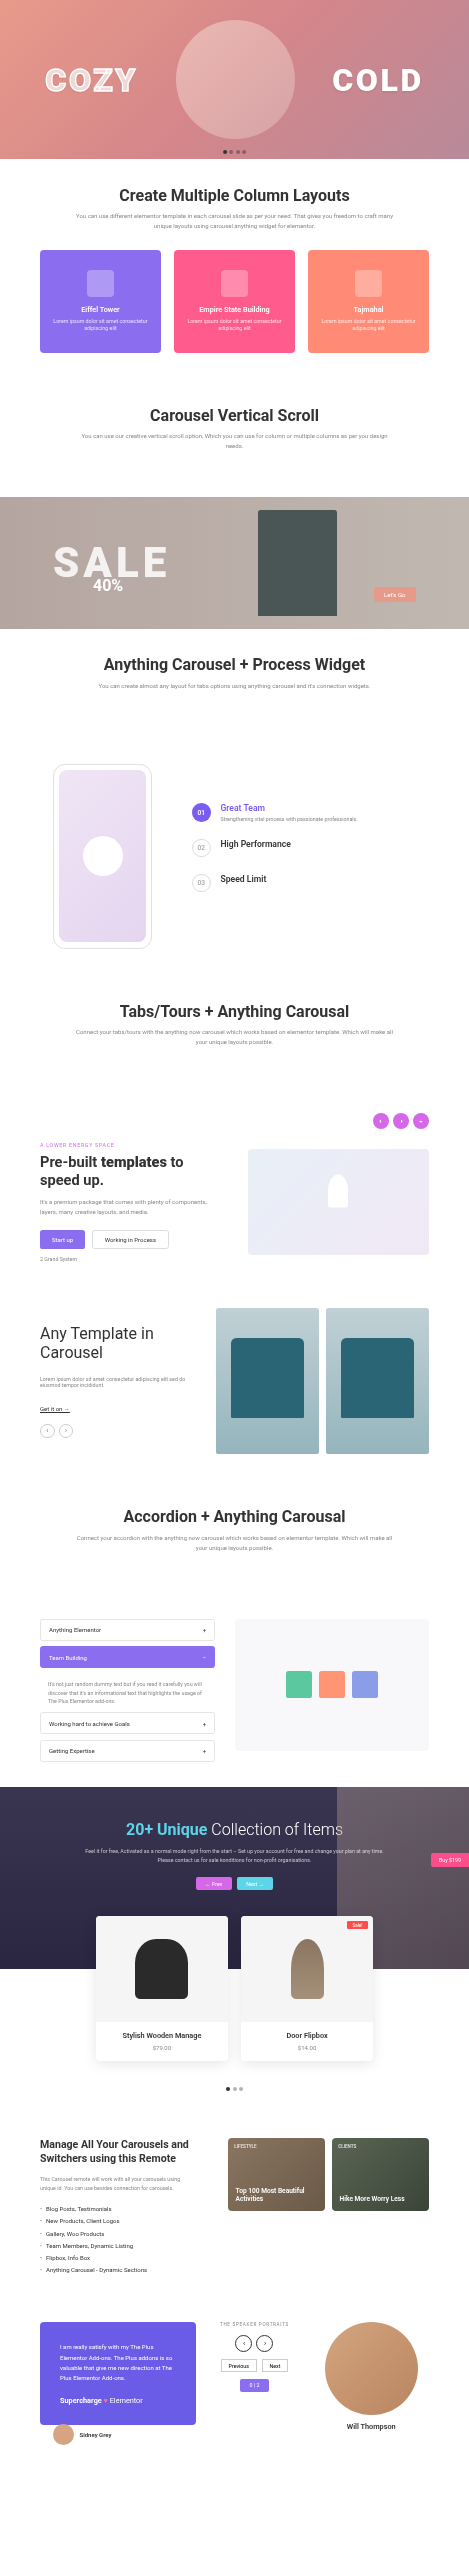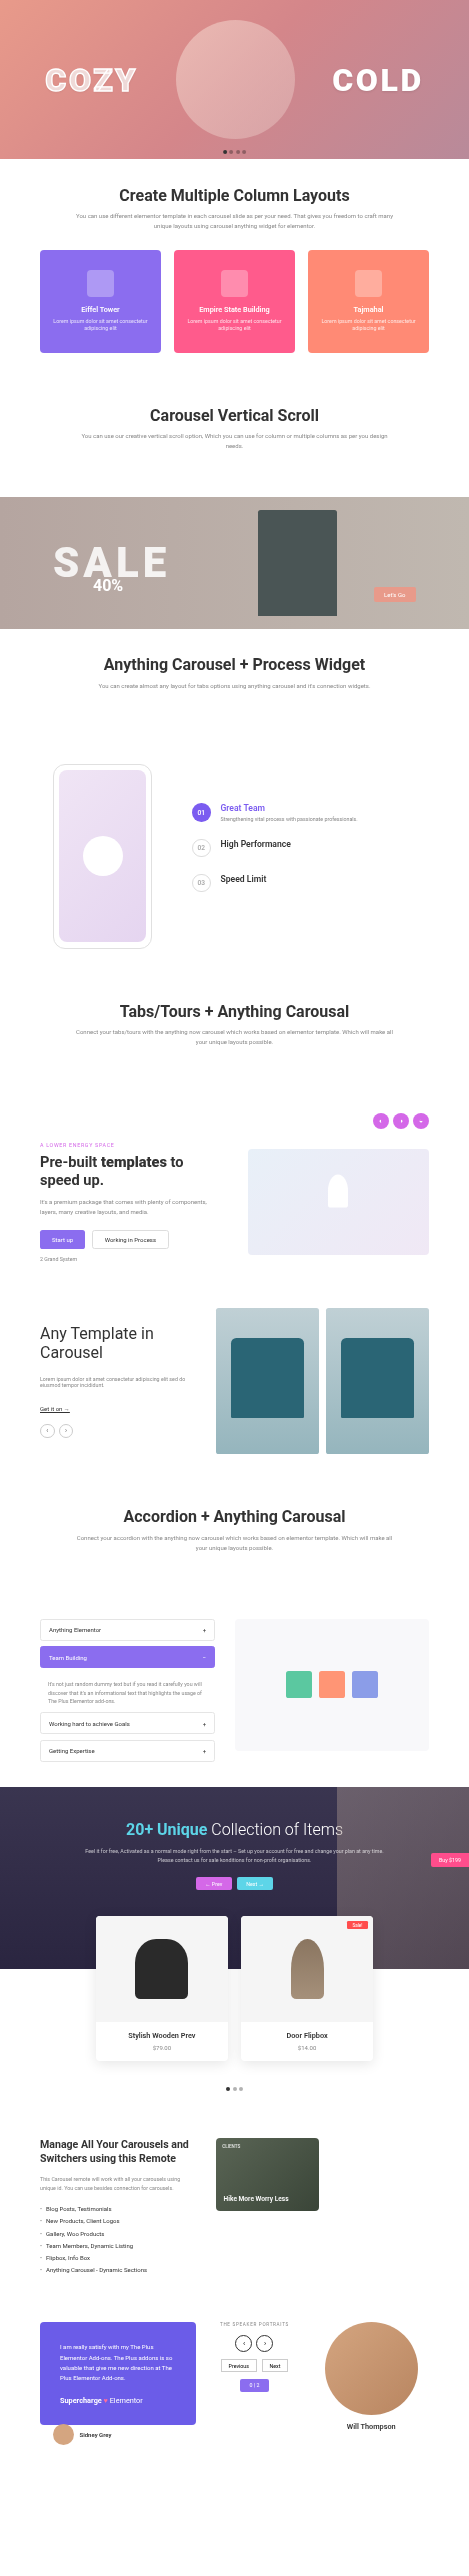--- a/index.html
+++ b/index.html
@@ -84,21 +84,21 @@
 .product-cards{display:flex;gap:13.2px;justify-content:center;margin-top:-53px;padding:0 66px 26.5px;position:relative;z-index:2}
 .product-card{flex:1;max-width:132px;background:#fff;border-radius:4px;box-shadow:0 2.6px 13.2px rgba(0,0,0,0.1);overflow:hidden}
 .product-img{height:106px;background:#f5f5f5;display:flex;align-items:center;justify-content:center;position:relative}
 .product-img.chair::after{content:"";width:53px;height:60px;background:#2a2a2a;border-radius:40% 40% 5.3px 5.3px}
 .product-img.bumper::after{content:"";width:33px;height:60px;background:linear-gradient(180deg,#8a7560,#a5907a);border-radius:50% 50% 5.3px 5.3px}
 .sale-tag{position:absolute;top:5.3px;right:5.3px;padding:1.3px 5.3px;background:#ff4d4d;color:#fff;font-size:4.6px;border-radius:1.3px}
 .product-info{padding:9.3px;text-align:center}
 .product-name{font-size:7.3px;font-weight:600;margin-bottom:4px}
 .product-price{font-size:6px;color:#888}
 .prod-dots{display:flex;gap:2.6px;justify-content:center;padding-bottom:20px}
-.remote-section{display:flex;gap:20px;padding:26.5px 40px}
+.remote-section{display:flex;gap:32px;padding:26.5px 40px}
 .remote-left{flex:0 0 40%;text-align:left}
 .remote-title{font-size:10.6px;font-weight:700;margin-bottom:8px;line-height:1.4}
 .remote-desc{font-size:5.3px;color:#888;margin-bottom:10.6px;line-height:1.6}
 .remote-list{list-style:none}
 .remote-list li{font-size:6px;padding:2.6px 0;display:flex;align-items:center;gap:4px}
 .remote-list li::before{content:"•";color:#888}
 .remote-grid{flex:1;display:grid;grid-template-columns:1fr 1fr;gap:6.6px}
 .grid-item{height:73px;border-radius:4px;padding:8px;display:flex;align-items:flex-end;color:#fff;font-size:6.6px;font-weight:600;position:relative}
 .grid-item.a{background:linear-gradient(135deg,#8a7560,#6a5a48)}
 .grid-item.b{background:linear-gradient(135deg,#5a6555,#3a4538)}
@@ -296,21 +296,21 @@
   <div class="unique-nav">
     <button class="unique-btn prev">← Prev</button>
     <button class="unique-btn next">Next →</button>
   </div>
 </div>
 
 <div class="product-cards">
   <div class="product-card">
     <div class="product-img chair"></div>
     <div class="product-info">
-      <div class="product-name">Stylish Wooden Prev</div>
+      <div class="product-name">Stylish Wooden Manage</div>
       <div class="product-price">$79.00</div>
     </div>
   </div>
   <div class="product-card">
     <div class="product-img bumper">
       <span class="sale-tag">Sale!</span>
     </div>
     <div class="product-info">
       <div class="product-name">Door Flipbox</div>
       <div class="product-price">$14.00</div>
@@ -330,20 +330,24 @@
     <ul class="remote-list">
       <li>Blog Posts, Testimonials</li>
       <li>New Products, Client Logos</li>
       <li>Gallery, Woo Products</li>
       <li>Team Members, Dynamic Listing</li>
       <li>Flipbox, Info Box</li>
       <li>Anything Carousel - Dynamic Sections</li>
     </ul>
   </div>
   <div class="remote-grid">
+    <div class="grid-item a">
+      <span class="grid-category">LIFESTYLE</span>
+      <span>Top 100 Most Beautiful Activities</span>
+    </div>
     <div class="grid-item b">
       <span class="grid-category">CLIENTS</span>
       <span>Hike More Worry Less</span>
     </div>
   </div>
 </div>
 
 <div class="testimonial-section">
   <div class="testimonial-card">
     <p class="testimonial-text">I am really satisfy with my The Plus Elementor Add-ons. The Plus addons is so valuable that give me new direction at The Plus Elementor Add-ons.</p>

